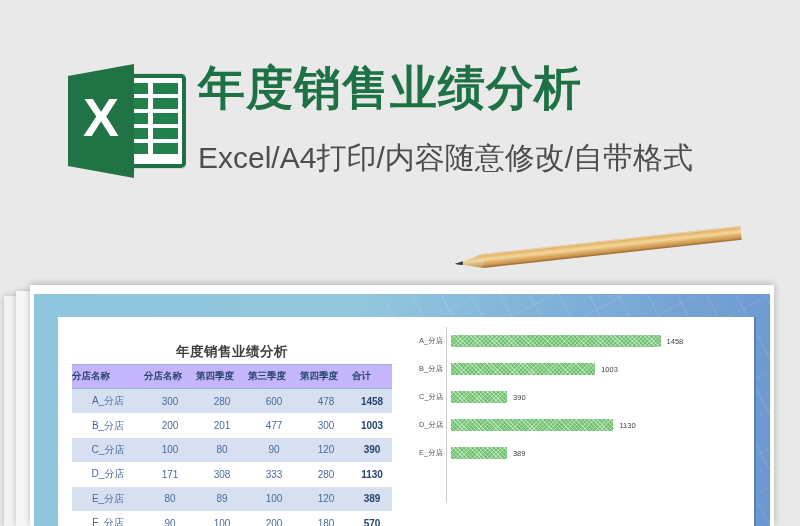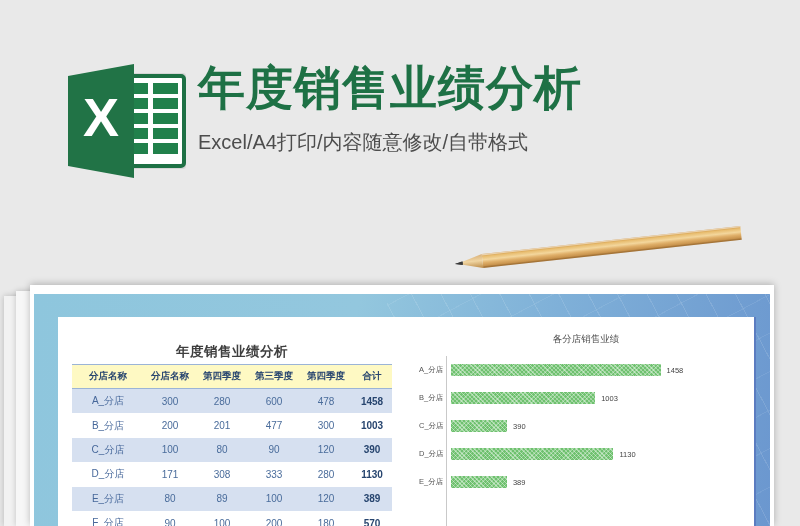--- a/index.html
+++ b/index.html
@@ -22,22 +22,22 @@
 
   .title-block{
     position:absolute;left:198px;top:58px;width:580px;
   }
   .main-title{
     font-size:47px;line-height:60px;font-weight:bold;
     color:#1e7145;letter-spacing:1px;
     white-space:nowrap;
   }
   .sub-title{
-    font-size:20px;line-height:40px;color:#4d4d4d;
-    letter-spacing:0px;white-space:nowrap;margin-top:4px;
+    font-size:30px;line-height:40px;color:#4d4d4d;
+    letter-spacing:0px;white-space:nowrap;margin-top:20px;
   }
 
   
   .pencil{
     position:absolute;left:455px;top:253px;width:290px;height:28px;
     transform:rotate(-6.2deg);transform-origin:left center;
     pointer-events:none;
   }
 
   
@@ -82,24 +82,24 @@
   .table-title{
     text-align:center;font-size:13.5px;font-weight:bold;color:#3f3f3f;
     letter-spacing:.5px;margin-bottom:3px;
   }
   table.data{
     border-collapse:collapse;width:320px;
     font-size:9.5px;color:#40618f;
   }
   table.data th{
     font-size:9.5px;font-weight:bold;color:#27456f;
-    padding:5px 0 5px 0;text-align:center;
+    padding:5px 0 5px 0;text-align:left;
     border-top:1.2px solid #9bb4d6;
     border-bottom:1.2px solid #9bb4d6;
-    background:#fef9c3;white-space:nowrap;
+    background:#c4b5fd;white-space:nowrap;
   }
   table.data td{
     padding:5.2px 0;text-align:center;white-space:nowrap;
     font-size:10px;color:#4a6c9b;
   }
   table.data td.name{color:#46679a;}
   table.data td.total{font-weight:bold;color:#27456f;}
   table.data tbody tr.alt td{background:#d6e0f0;}
   table.data col.c1{width:72px}
   table.data col.c2,table.data col.c3,table.data col.c4,table.data col.c5{width:52px}
@@ -270,21 +270,20 @@
             <td>100</td>
             <td>200</td>
             <td>180</td>
             <td class="total">570</td>
           </tr>
         </tbody>
       </table>
     </div>
 
     <div class="chart-area">
-      <div class="chart-title">各分店销售业绩</div>
       <div class="chart-plot">
 
         <div class="bar-row">
           <span class="bar-cat">A_分店</span>
           <div class="bar" style="width: 209.588px;"></div>
           <span class="bar-val">1458</span>
         </div>
 
         <div class="bar-row">
           <span class="bar-cat">B_分店</span>

